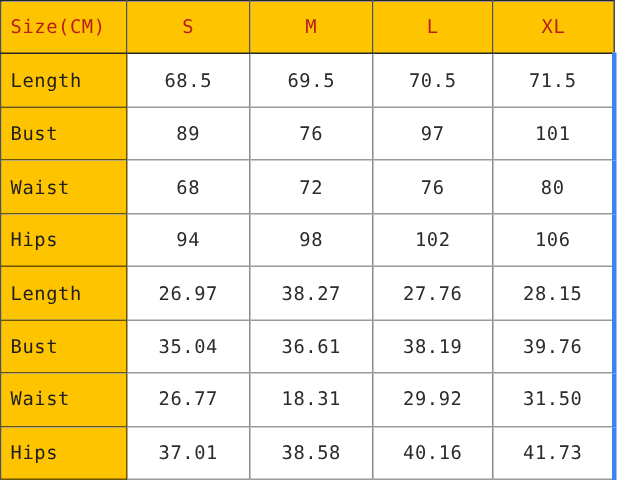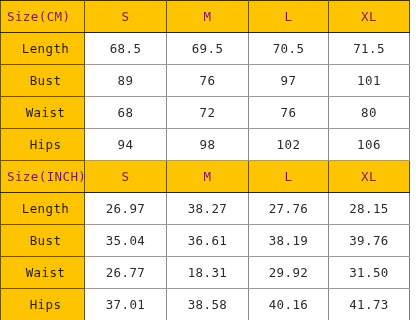--- a/index.html
+++ b/index.html
@@ -44,51 +44,51 @@
     text-align: center;
     vertical-align: middle;
     white-space: nowrap;
     overflow: hidden;
   }
 
   
   #size-chart td.label-cell {
     background: #FFC400;
     color: #1f1f1f;
-    text-align: center;
+    text-align: left;
     padding-left: 6px;
     border-right: 1px solid #6b5400;
     border-bottom: 1px solid #6b5400;
     border-top: 1px solid #6b5400;
   }
 
   
   #size-chart tr.header-row td {
     background: #FFC400;
-    color: #701a75;
+    color: #b91c1c;
     border-right: 1px solid #6b5400;
     border-bottom: 1px solid #262626;
     border-top: 1px solid #262626;
   }
   #size-chart tr.header-row td.label-cell {
     text-align: left;
     padding-left: 6px;
   }
 
   
   #size-chart tr.data-row td.value-cell {
     background: #ffffff;
     border-right: 1px solid #8a8a8a;
     border-bottom: 1px solid #9a9a9a;
     border-top: 0;
   }
 
   
   #size-chart td.first-col-edge { border-left: 1px solid #6b5400; }
-  #size-chart tr.data-row td.last-col  { border-right: 1px solid #3b82f6; }
+  #size-chart tr.data-row td.last-col  { border-right: 3px solid #3b82f6; }
   #size-chart tr.header-row td.last-col { border-right: 1px solid #4a4a4a; }
   #size-chart tr.last-row td { border-bottom: 1px solid #4a4a4a; }
   #size-chart tr.last-row td.label-cell { border-bottom: 1px solid #6b5400; }
 </style>
 </head>
 <body>
 
 <table id="size-chart">
   <colgroup>
     <col class="c-label">
@@ -132,27 +132,20 @@
     </tr>
 
     <tr class="data-row">
       <td class="label-cell first-col-edge">Hips</td>
       <td class="value-cell">94</td>
       <td class="value-cell">98</td>
       <td class="value-cell">102</td>
       <td class="value-cell last-col">106</td>
     </tr>
 
-    <tr class="header-row">
-      <td class="label-cell first-col-edge">Size(INCH)</td>
-      <td>S</td>
-      <td>M</td>
-      <td>L</td>
-      <td class="last-col">XL</td>
-    </tr>
 
     <tr class="data-row">
       <td class="label-cell first-col-edge">Length</td>
       <td class="value-cell">26.97</td>
       <td class="value-cell">38.27</td>
       <td class="value-cell">27.76</td>
       <td class="value-cell last-col">28.15</td>
     </tr>
 
     <tr class="data-row">

